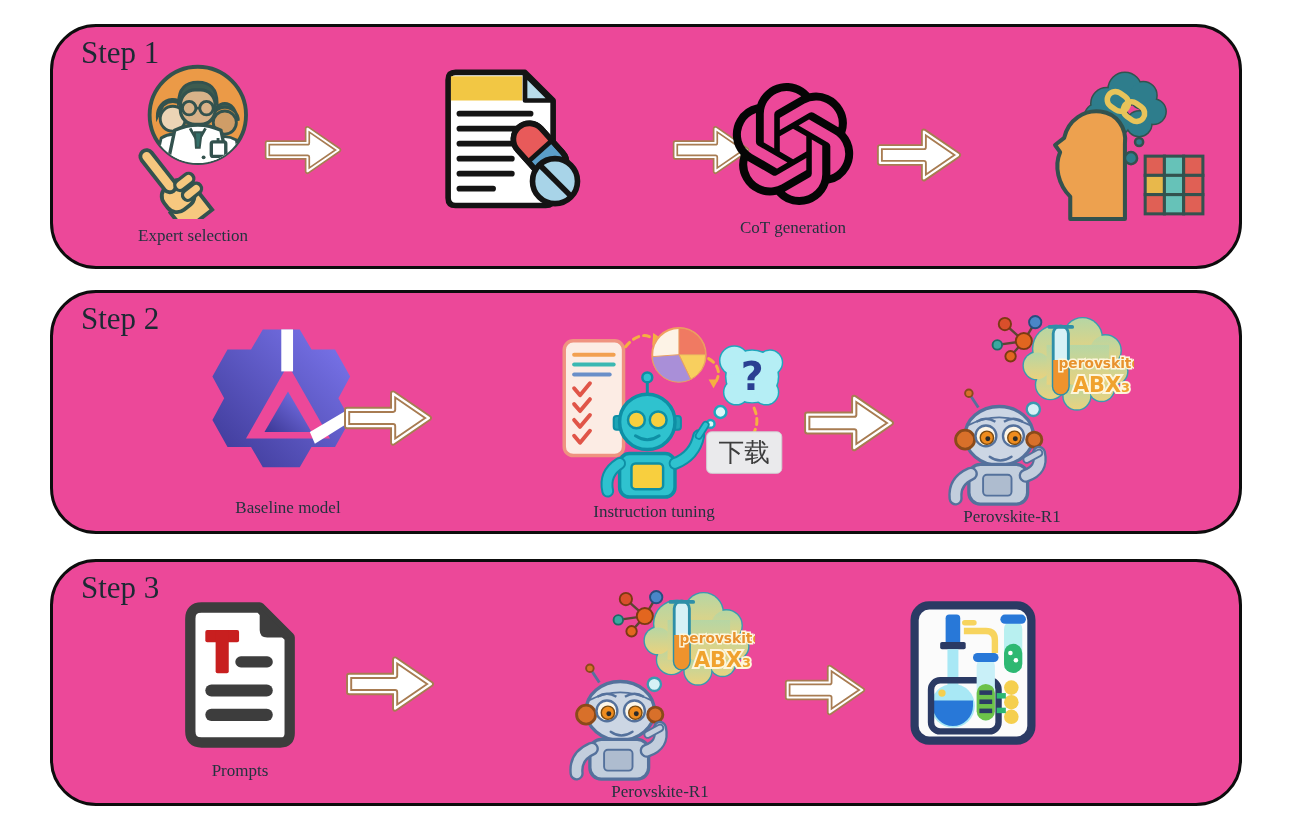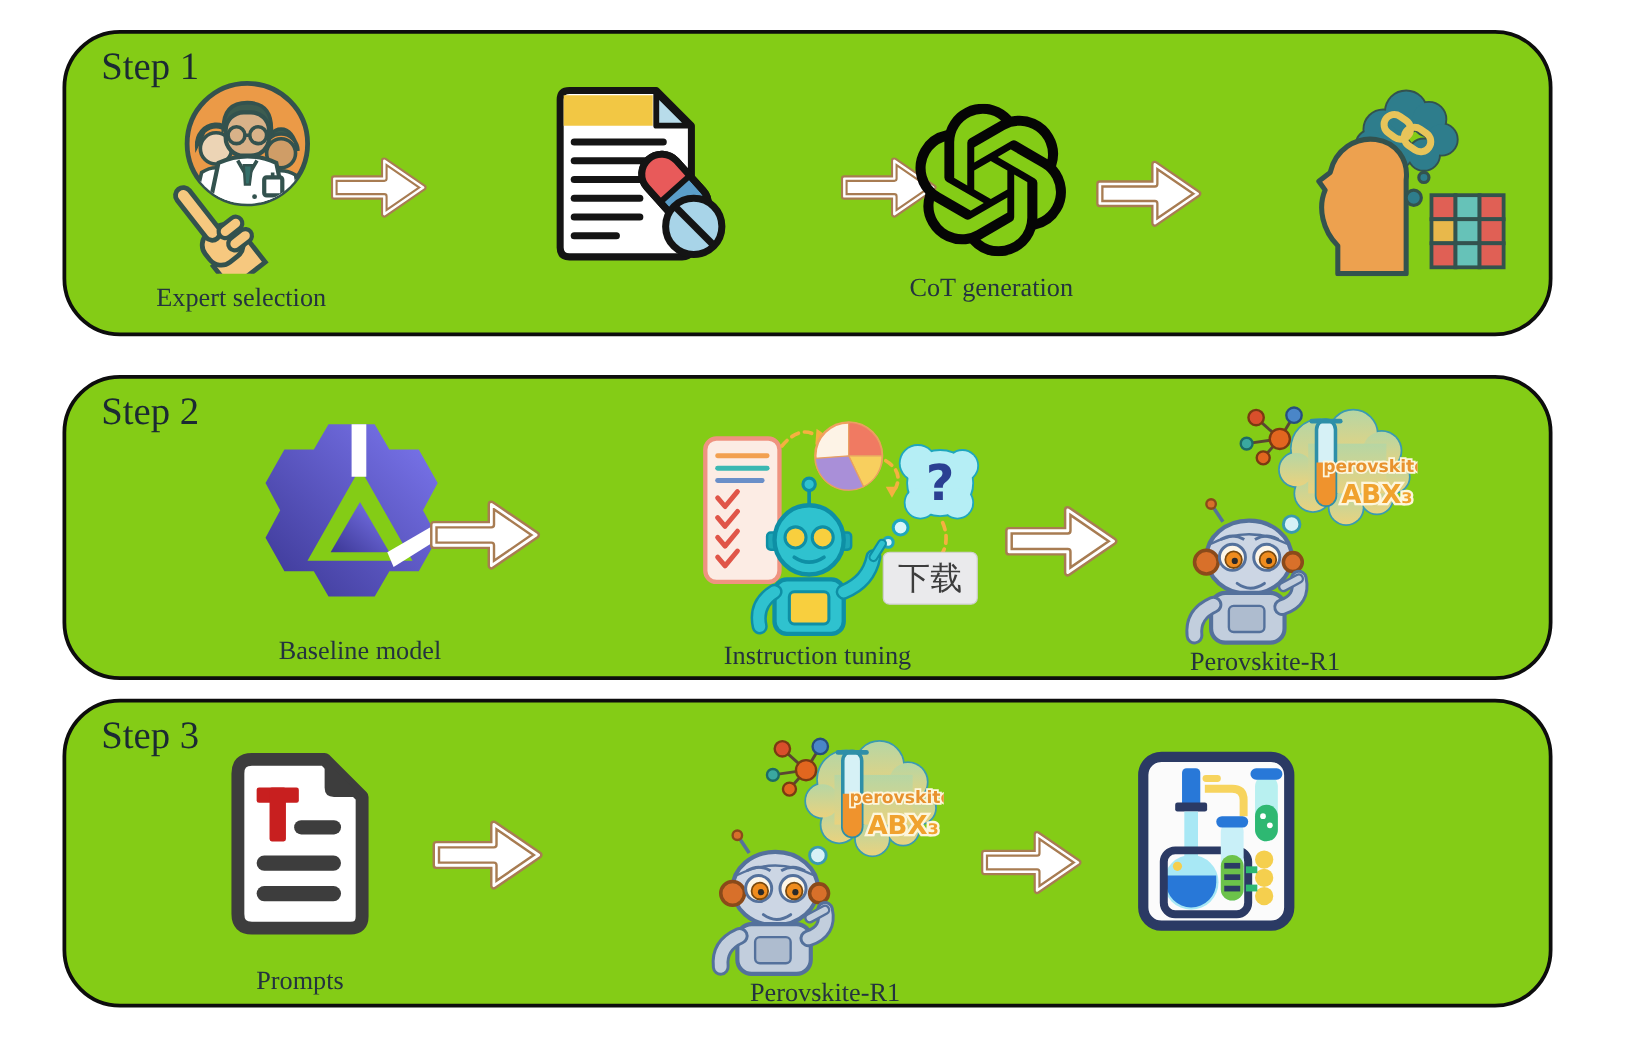--- a/index.html
+++ b/index.html
@@ -1,29 +1,29 @@
 <!DOCTYPE html>
 <html style="--arrow: #a87c52; --panel-border: #0d0d0d; --label-text: #24333f; --openai-black: #050505; --qwen-gradient-start: #3b3794; --qwen-gradient-end: #7d78f0; --teal-robot: #2fc2cf; --head-orange: #eda14f; --cloud-teal: #2e7d8c; --capsule-red: #e85a5a; --capsule-blue: #5b9ec9; --doc-yellow: #f2c744; --prompt-red: #c81f1f;"><head>
 <meta charset="utf-8">
 <style>
   :root{
     --arrow:#a87c52; --panel-border:#0d0d0d; --label-text:#24333f;
   }
   html,body{margin:0;padding:0;}
   body{width:1314px;height:832px;background:#fff;position:relative;overflow:hidden;
        font-family:"Liberation Serif","DejaVu Serif",serif;}
-  .panel{position:absolute;left:50px;width:1192px;box-sizing:border-box;background:#84cc16;
+  .panel{position:absolute;left:50px;width:1192px;box-sizing:border-box;background:#ec4899;
          border:3.5px solid var(--panel-border);border-radius:46px;}
   #panel1{top:24px;height:245px;}
-  #panel2{top:300px;height:244px;}
+  #panel2{top:290px;height:244px;}
   #panel3{top:559px;height:247px;}
   .step-title{position:absolute;left:28px;top:8px;font-size:31px;color:#1b2a33;}
   .figure{position:absolute;display:flex;flex-direction:column;align-items:center;
           transform:translateX(-50%);}
-  .figure .label{font-size:21px;color:var(--label-text);white-space:nowrap;text-align:center;
+  .figure .label{font-size:17px;color:var(--label-text);white-space:nowrap;text-align:center;
                  margin-top:8px;line-height:1.08;}
   .label.wrap{white-space:normal;width:218px;}
   .arrow{position:absolute;transform:translate(-50%,-50%);}
   svg text{user-select:none;}
 </style>
 </head>
 <body>
 
 <svg width="0" height="0" style="position:absolute" aria-hidden="true">
   <defs>
@@ -344,21 +344,21 @@
       <path d="M24,8 H86 L118,40 V142 Q118,152 108,152 H24 Q12,152 12,140 V20 Q12,8 24,8 Z" fill="#fff" stroke="#3d3d3d" stroke-width="11" stroke-linejoin="round"></path>
       <path d="M86,8 L118,40 H94 Q86,40 86,32 Z" fill="#3d3d3d"></path>
       <g fill="#c81f1f">
         <rect x="28" y="32" width="36" height="13" rx="2"></rect>
         <rect x="39" y="32" width="14" height="46" rx="2"></rect>
       </g>
       <rect x="60" y="60" width="40" height="12" rx="6" fill="#3d3d3d"></rect>
       <rect x="28" y="90" width="72" height="13" rx="6.5" fill="#3d3d3d"></rect>
       <rect x="28" y="116" width="72" height="13" rx="6.5" fill="#3d3d3d"></rect>
     </svg>
-    <div class="label" style="margin-top:23px">Prompts</div>
+    <div class="label" style="margin-top:12px">Prompts</div>
   </div>
 
   <svg class="arrow" style="left:337px;top:122px" width="92" viewBox="0 0 90 62">
       <use href="#arrow-shape"></use>
     </svg>
 
   <div class="figure" style="left:607px;top:20px">
     <svg width="190" height="199" viewBox="0 0 200 210">
       <use href="#perovskite-robot-g"></use>
       <text x="164" y="64" text-anchor="middle" font-family="'DejaVu Sans',sans-serif" font-size="14.5" font-weight="bold" fill="#e8922e" stroke="#fdf6dc" stroke-width="3" paint-order="stroke">perovskite</text>

